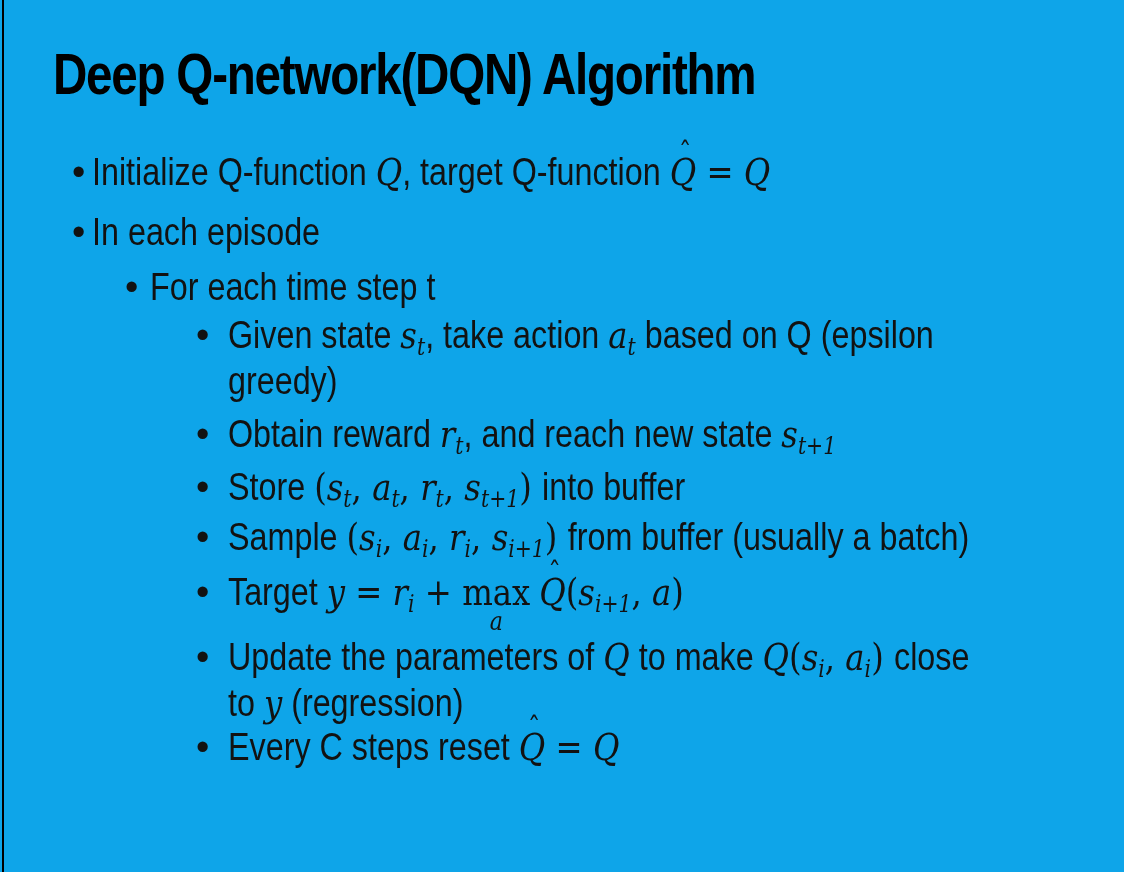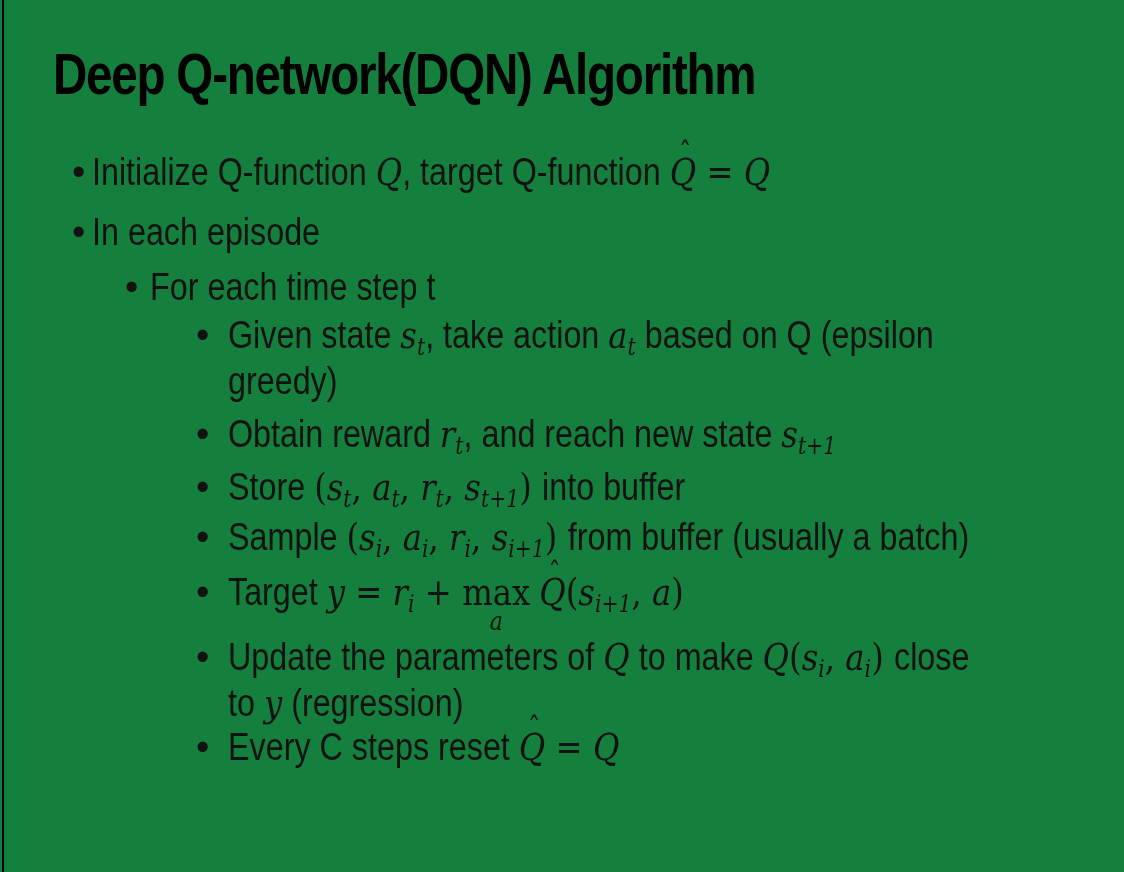--- a/index.html
+++ b/index.html
@@ -4,21 +4,21 @@
 <style>
   html, body {
     margin: 0;
     padding: 0;
     background: #ffffff;
   }
   .slide {
     position: relative;
     width: 1124px;
     height: 872px;
-    background: #15803d;
+    background: #0ea5e9;
     overflow: hidden;
     font-family: "Liberation Sans", sans-serif;
   }
   .left-line {
     position: absolute;
     left: 2px;
     top: 0;
     width: 2px;
     height: 872px;
     background: #000000;

